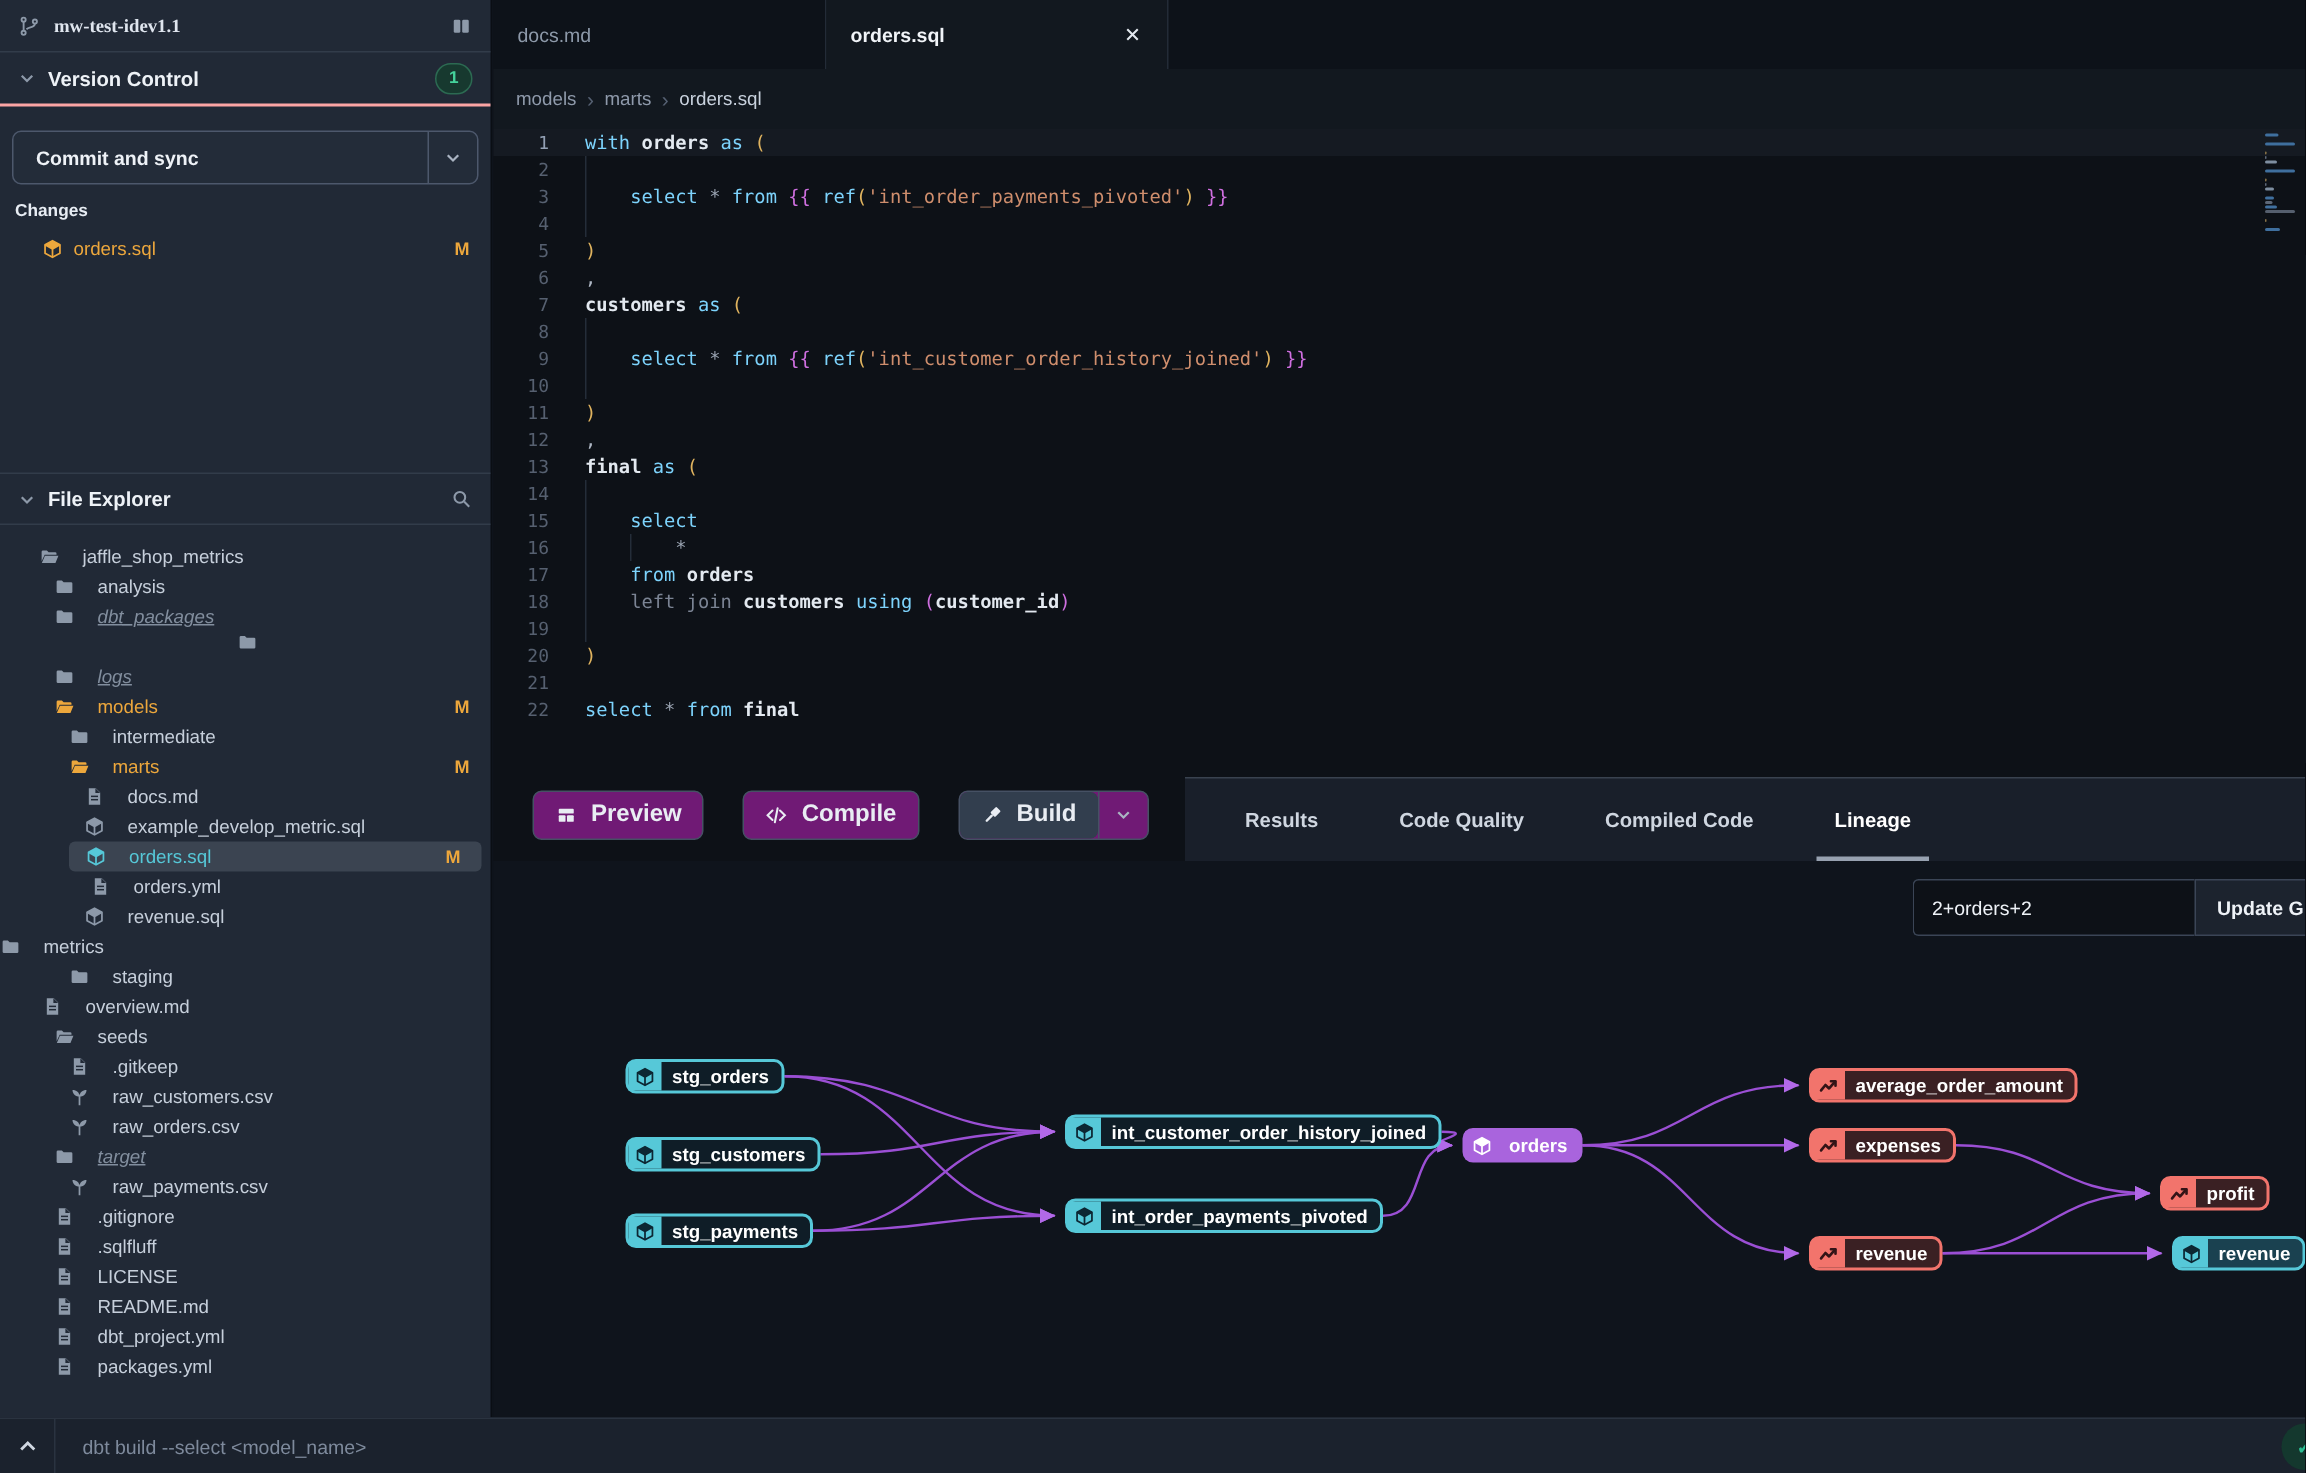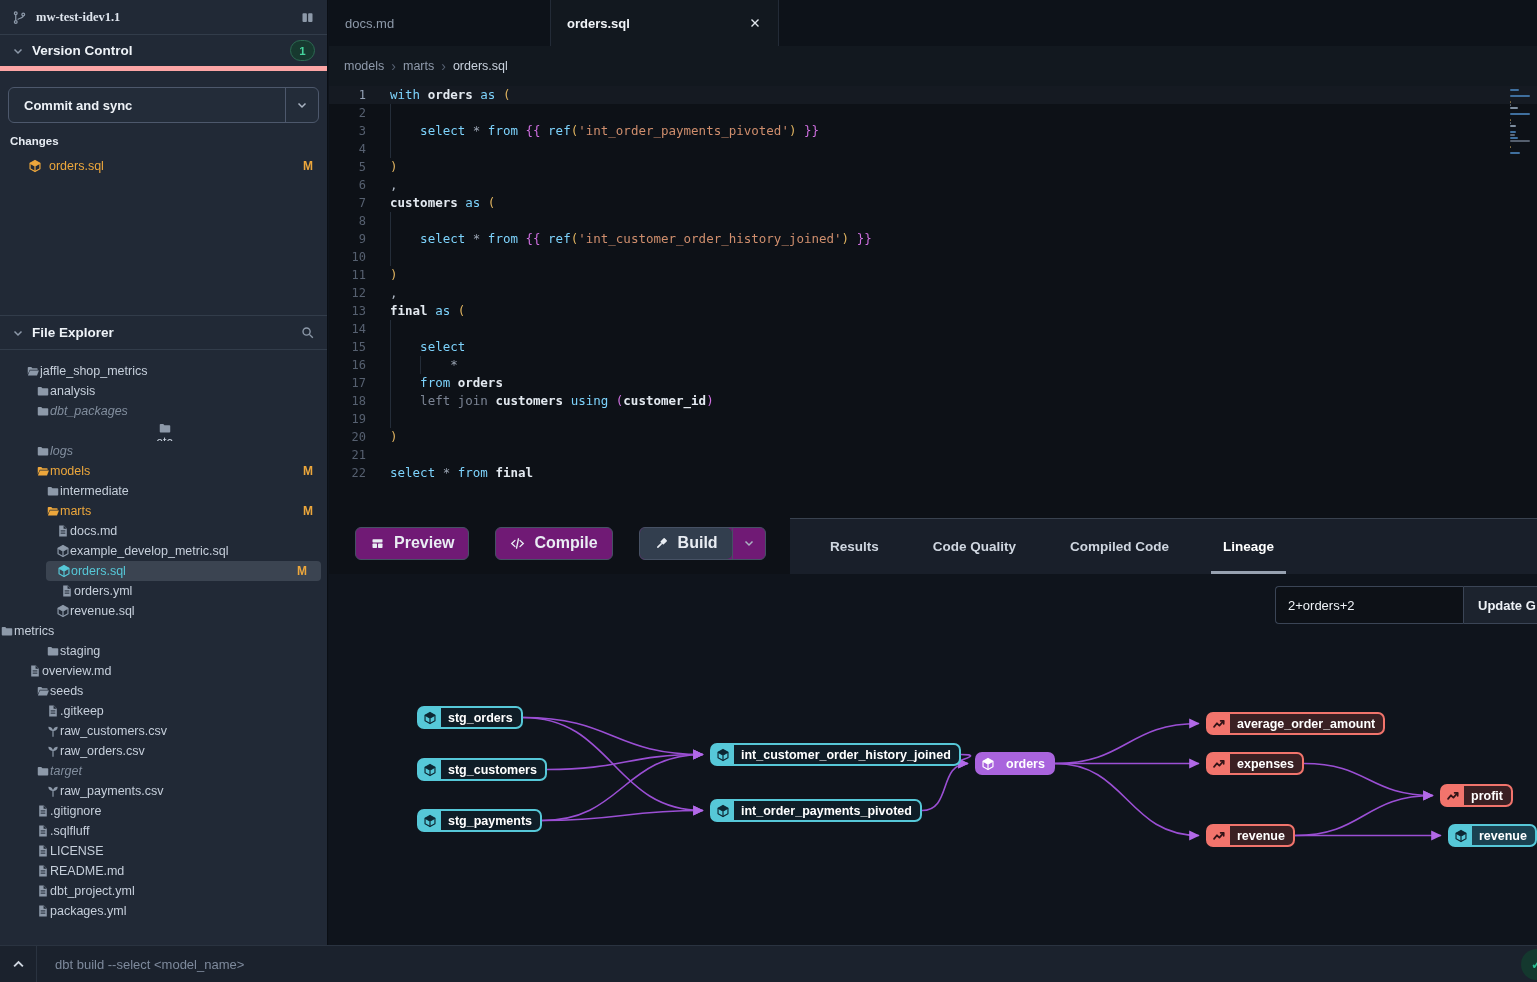--- a/index.html
+++ b/index.html
@@ -9,37 +9,37 @@
     background:#0e131b; font-family:"Liberation Sans", sans-serif;
     color:#c6cfdb; font-size:13px;
   }
   
   .sidebar{ position:absolute; left:0; top:0; width:328px; bottom:37px;
     background:#212936; border-right:1px solid #0a0e14; }
   .repo-bar{ position:absolute; left:0; right:0; top:0; height:35px;
     border-bottom:1px solid #323c4a; display:flex; align-items:center; padding:0 12px; gap:9px;font-family:Liberation Serif, serif; }
   .repo-name{ color:#dfe5ee; font-size:12.5px; font-weight:600; flex:1; }
   .section-hd{ display:flex; align-items:center; gap:8px; padding:0 12px; }
-  .vc-hd{ position:absolute; left:0; right:0; top:35px; height:36px; border-bottom:5px solid #fca5a5; }
+  .vc-hd{ position:absolute; left:0; right:0; top:35px; height:36px; border-bottom:2px solid #fca5a5; }
   .sec-title{ color:#eef2f7; font-weight:700; font-size:13.5px; flex:1; }
   .badge-green{ width:25px; height:21px; border-radius:11px; background:#17392f; border:1px solid #2c6a52;
     color:#45d39c; font-size:11.5px; font-weight:700; display:flex; align-items:center; justify-content:center; }
   .commit-btn{ position:absolute; left:8px; right:8px; top:87px; height:36px; border:1px solid #4d586c;
     border-radius:6px; display:flex; align-items:stretch; background:#232c39; cursor:pointer; }
   .commit-label{ flex:1; display:flex; align-items:center; padding-left:15px; color:#eef2f7; font-weight:600; font-size:13px;}
   .commit-caret{ width:33px; border-left:1px solid #4d586c; display:flex; align-items:center; justify-content:center; color:#aab4c2;}
   .changes-label{ position:absolute; left:10px; top:135px; font-size:11.5px; font-weight:700; color:#e7ecf3; }
   .changed-row{ position:absolute; left:0; right:0; top:155px; height:22px; display:flex; align-items:center; gap:7px; padding:0 14px 0 28px; cursor:pointer;}
   .changed-row .lbl{ color:#eda73c; flex:1; font-size:12.5px; }
   .m-badge{ color:#eda73c; font-weight:700; font-size:12px; }
   .fe-hd{ position:absolute; left:0; right:0; top:315px; height:35px; border-top:1px solid #323c4a; border-bottom:1px solid #323c4a; }
   .tree{ position:absolute; left:0; right:0; top:361px; bottom:0; overflow:hidden; }
-  .tree-row{ height:20px; display:flex; align-items:center; gap:0; padding-right:14px; cursor:pointer; font-size:12.5px; color:#c6cfdb; }
+  .tree-row{ height:20px; display:flex; align-items:center; gap:15px; padding-right:14px; cursor:pointer; font-size:12.5px; color:#c6cfdb; }
   .tree-row .lbl{ flex:1; white-space:nowrap; overflow:hidden; }
-  .tree-row.ital .lbl{ font-style:italic; color:#828e9e; }
+  .tree-row.ital .lbl{ font-style:italic; color:#828e9e;text-decoration:underline; }
   .tree-row.acc-orange .lbl{ color:#eda73c; }
   .tree-row.acc-teal .lbl{ color:#56c8d8; }
   .tree-row.sel{ background:#3b4451; border-radius:4px; margin-right:6px; }
   
   .ic{ display:inline-flex; flex:none; }
   .ic svg{ width:100%; height:100%; display:block; }
   .ic-16{ width:15px; height:15px; }
   .ic-14{ width:14px; height:14px; }
   .ic-12{ width:12px; height:12px; }
   .c-gray{ color:#8d99a9; } .c-orange{ color:#eda73c; } .c-teal{ color:#56c8d8; }

